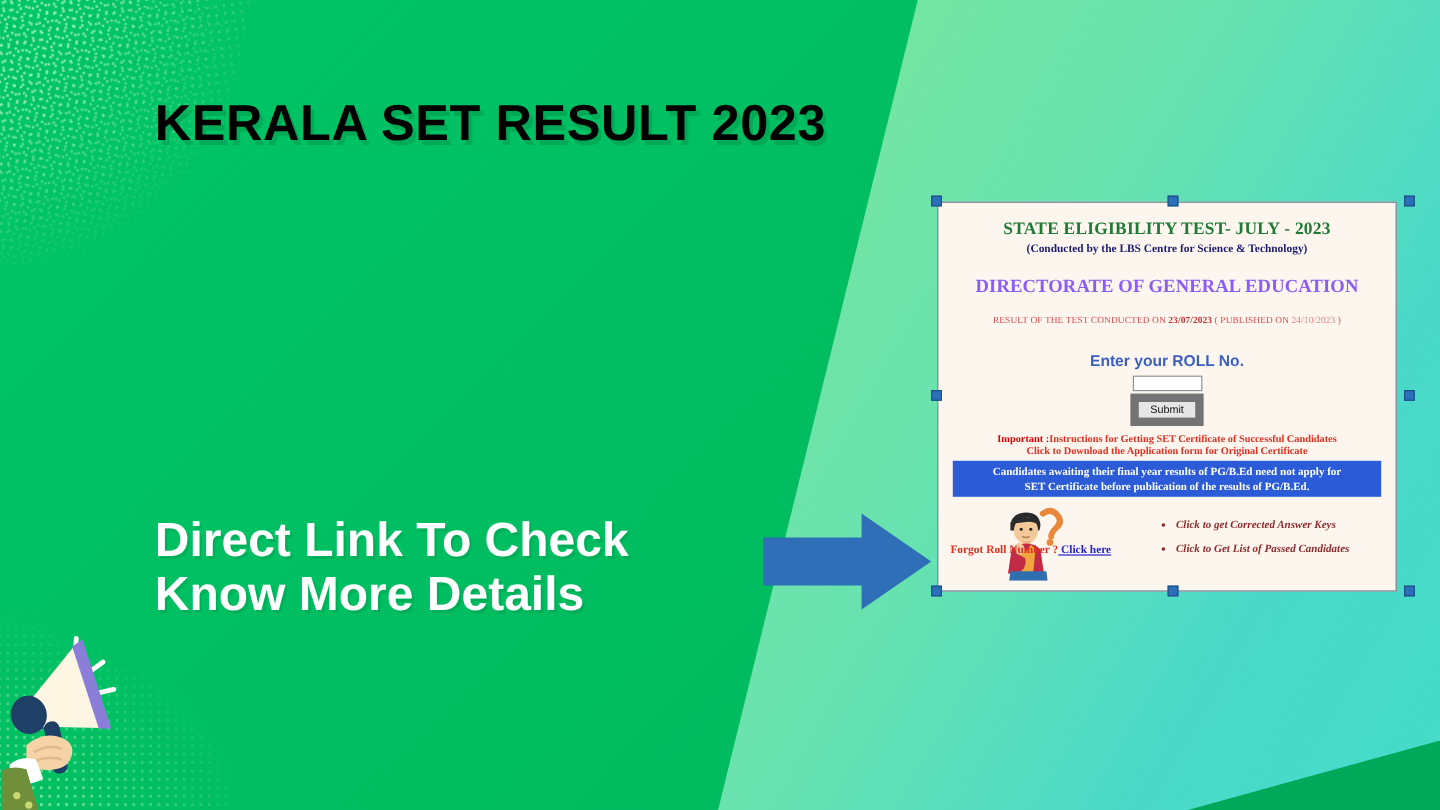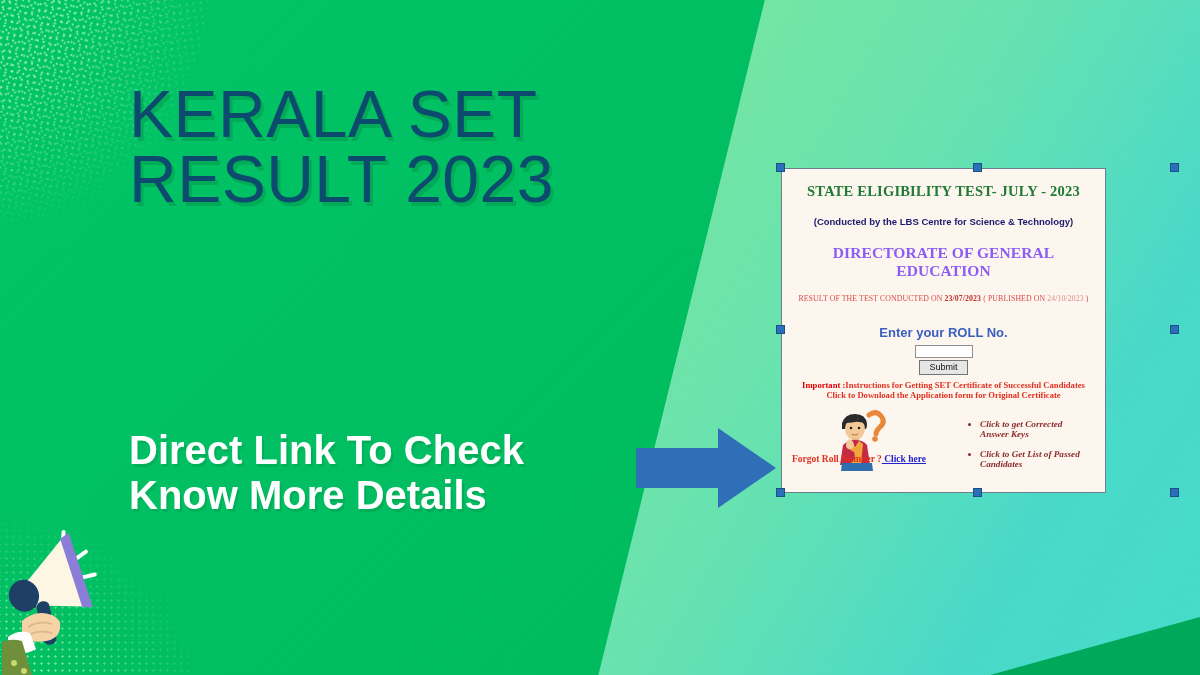--- a/index.html
+++ b/index.html
@@ -50,22 +50,22 @@
   }
   #dots-bottomleft{
     left:-60px; bottom:-70px; width:250px; height:260px;
     -webkit-mask-image:radial-gradient(ellipse 150% 130% at 8% 100%, #000 30%, rgba(0,0,0,0) 72%);
             mask-image:radial-gradient(ellipse 150% 130% at 8% 100%, #000 30%, rgba(0,0,0,0) 72%);
   }
 
   
   #headline{
     position:absolute; left:129px; top:82px; width:680px;
-    color:#0c4a6e;
-    font-size:66px; line-height:.98; font-weight:400;
+    color:#000000;
+    font-size:42px; line-height:.98; font-weight:700;
     letter-spacing:.5px;
     text-transform:uppercase;
     text-shadow:3px 4px 0 rgba(0,120,60,.30);
     font-family:"Liberation Sans", sans-serif;
     font-stretch:condensed;
   }
   #subline{
     position:absolute; left:129px; top:428px; width:560px;
     color:#ffffff;
     font-size:40px; line-height:1.12; font-weight:700;
@@ -76,21 +76,21 @@
   
   #arrow{
     position:absolute; left:636px; top:426px; width:140px; height:84px;
   }
 
   
   #megaphone{ position:absolute; left:2px; bottom:0px; width:118px; height:170px; }
 
   
   #result-card{
-    position:absolute; left:781px; top:168px; width:325px; height:325px;
+    position:absolute; left:781px; top:168px; width:383px; height:325px;
     background:#fdf6ef;
     border:1.5px solid #6b7f8c;
     overflow:hidden;
   }
   .handle{
     position:absolute; width:9px; height:9px;
     background:#2a6fba; border:1px solid #1e4f85;
     z-index:5;
   }
   #h-tl{ left:776px; top:163px; }
@@ -103,22 +103,22 @@
   #h-br{ left:1170px; top:488px; }
 
   .card-inner{ padding:12px 8px 0; text-align:center; }
 
   #set-title{
     font-family:"Liberation Serif", serif;
     font-weight:bold; font-size:14.5px; color:#1e7a34;
     letter-spacing:.2px; margin-top:2px;
   }
   #set-subtitle{
-    font-family:Liberation Sans, sans-serif;
-    font-weight:bold; font-size:9.5px; color:#1a1a6e; margin-top:16px;
+    font-family:Liberation Serif, serif;
+    font-weight:bold; font-size:9.5px; color:#1a1a6e; margin-top:3px;
   }
   #dge-title{
     font-family:"Liberation Serif", serif;
     font-weight:bold; font-size:15.5px; color:#8b5cf6;
     margin-top:17px; letter-spacing:.1px;
   }
   #gov-kerala{
     font-family:"Liberation Sans", sans-serif;
     font-weight:bold; font-size:7.5px; color:#22227a;
     letter-spacing:.6px; margin-top:3px;
@@ -135,21 +135,21 @@
     font-weight:bold; font-size:13px; color:#3b5fc0; margin-top:22px;
   }
   #roll-input{
     display:block; margin:5px auto 0; width:58px; height:13px;
     border:1px solid #8f8f8f; background:#ffffff;
   }
   #submit-btn{
     display:block; margin:2px auto 0;
     font-family:"Liberation Sans", sans-serif; font-size:9px;
     padding:1px 9px 2px; background:#e6e6e6;
-    border:1px solid #737373; color:#111; cursor:pointer;
+    border:7px solid #737373; color:#111; cursor:pointer;
   }
 
   #important-block{ margin-top:5px; line-height:1.22; }
   #important-block .redline{
     font-family:"Liberation Serif", serif;
     font-weight:bold; font-size:8.6px; color:#e03020;
   }
   #important-block .redline .lbl{ color:#e00000; }
 
   #blue-banner{
@@ -249,20 +249,24 @@
 
     <div id="roll-label">Enter your ROLL No.</div>
     <input id="roll-input" type="text" value="" style="">
     <button id="submit-btn">Submit</button>
 
     <div id="important-block">
       <div class="redline"><span class="lbl">Important :</span><span>Instructions for Getting SET Certificate of Successful Candidates</span></div>
       <div class="redline">Click to Download the Application form for Original Certificate</div>
     </div>
 
+    <div id="blue-banner">
+      <div>Candidates awaiting their final year results of PG/B.Ed need not apply for</div>
+      <div>SET Certificate before publication of the results of PG/B.Ed.</div>
+    </div>
 
     <div id="bottom-row">
       <svg id="thinker" viewBox="0 0 60 62">
 
         <path d="M41,6 q7,-5 12,1 q5,6 -1,11 q-4,4 -4,7" stroke="#e8883a" stroke-width="5" fill="none" stroke-linecap="round"></path>
         <circle cx="47" cy="30" r="2.8" fill="#e8883a"></circle>
 
         <path d="M14,14 q3,-9 13,-9 q11,0 12,10 q0,3 -1,5 l-24,0 z" fill="#2a2a2a"></path>
 
         <ellipse cx="27" cy="20" rx="10" ry="11" fill="#f3c99a"></ellipse>

